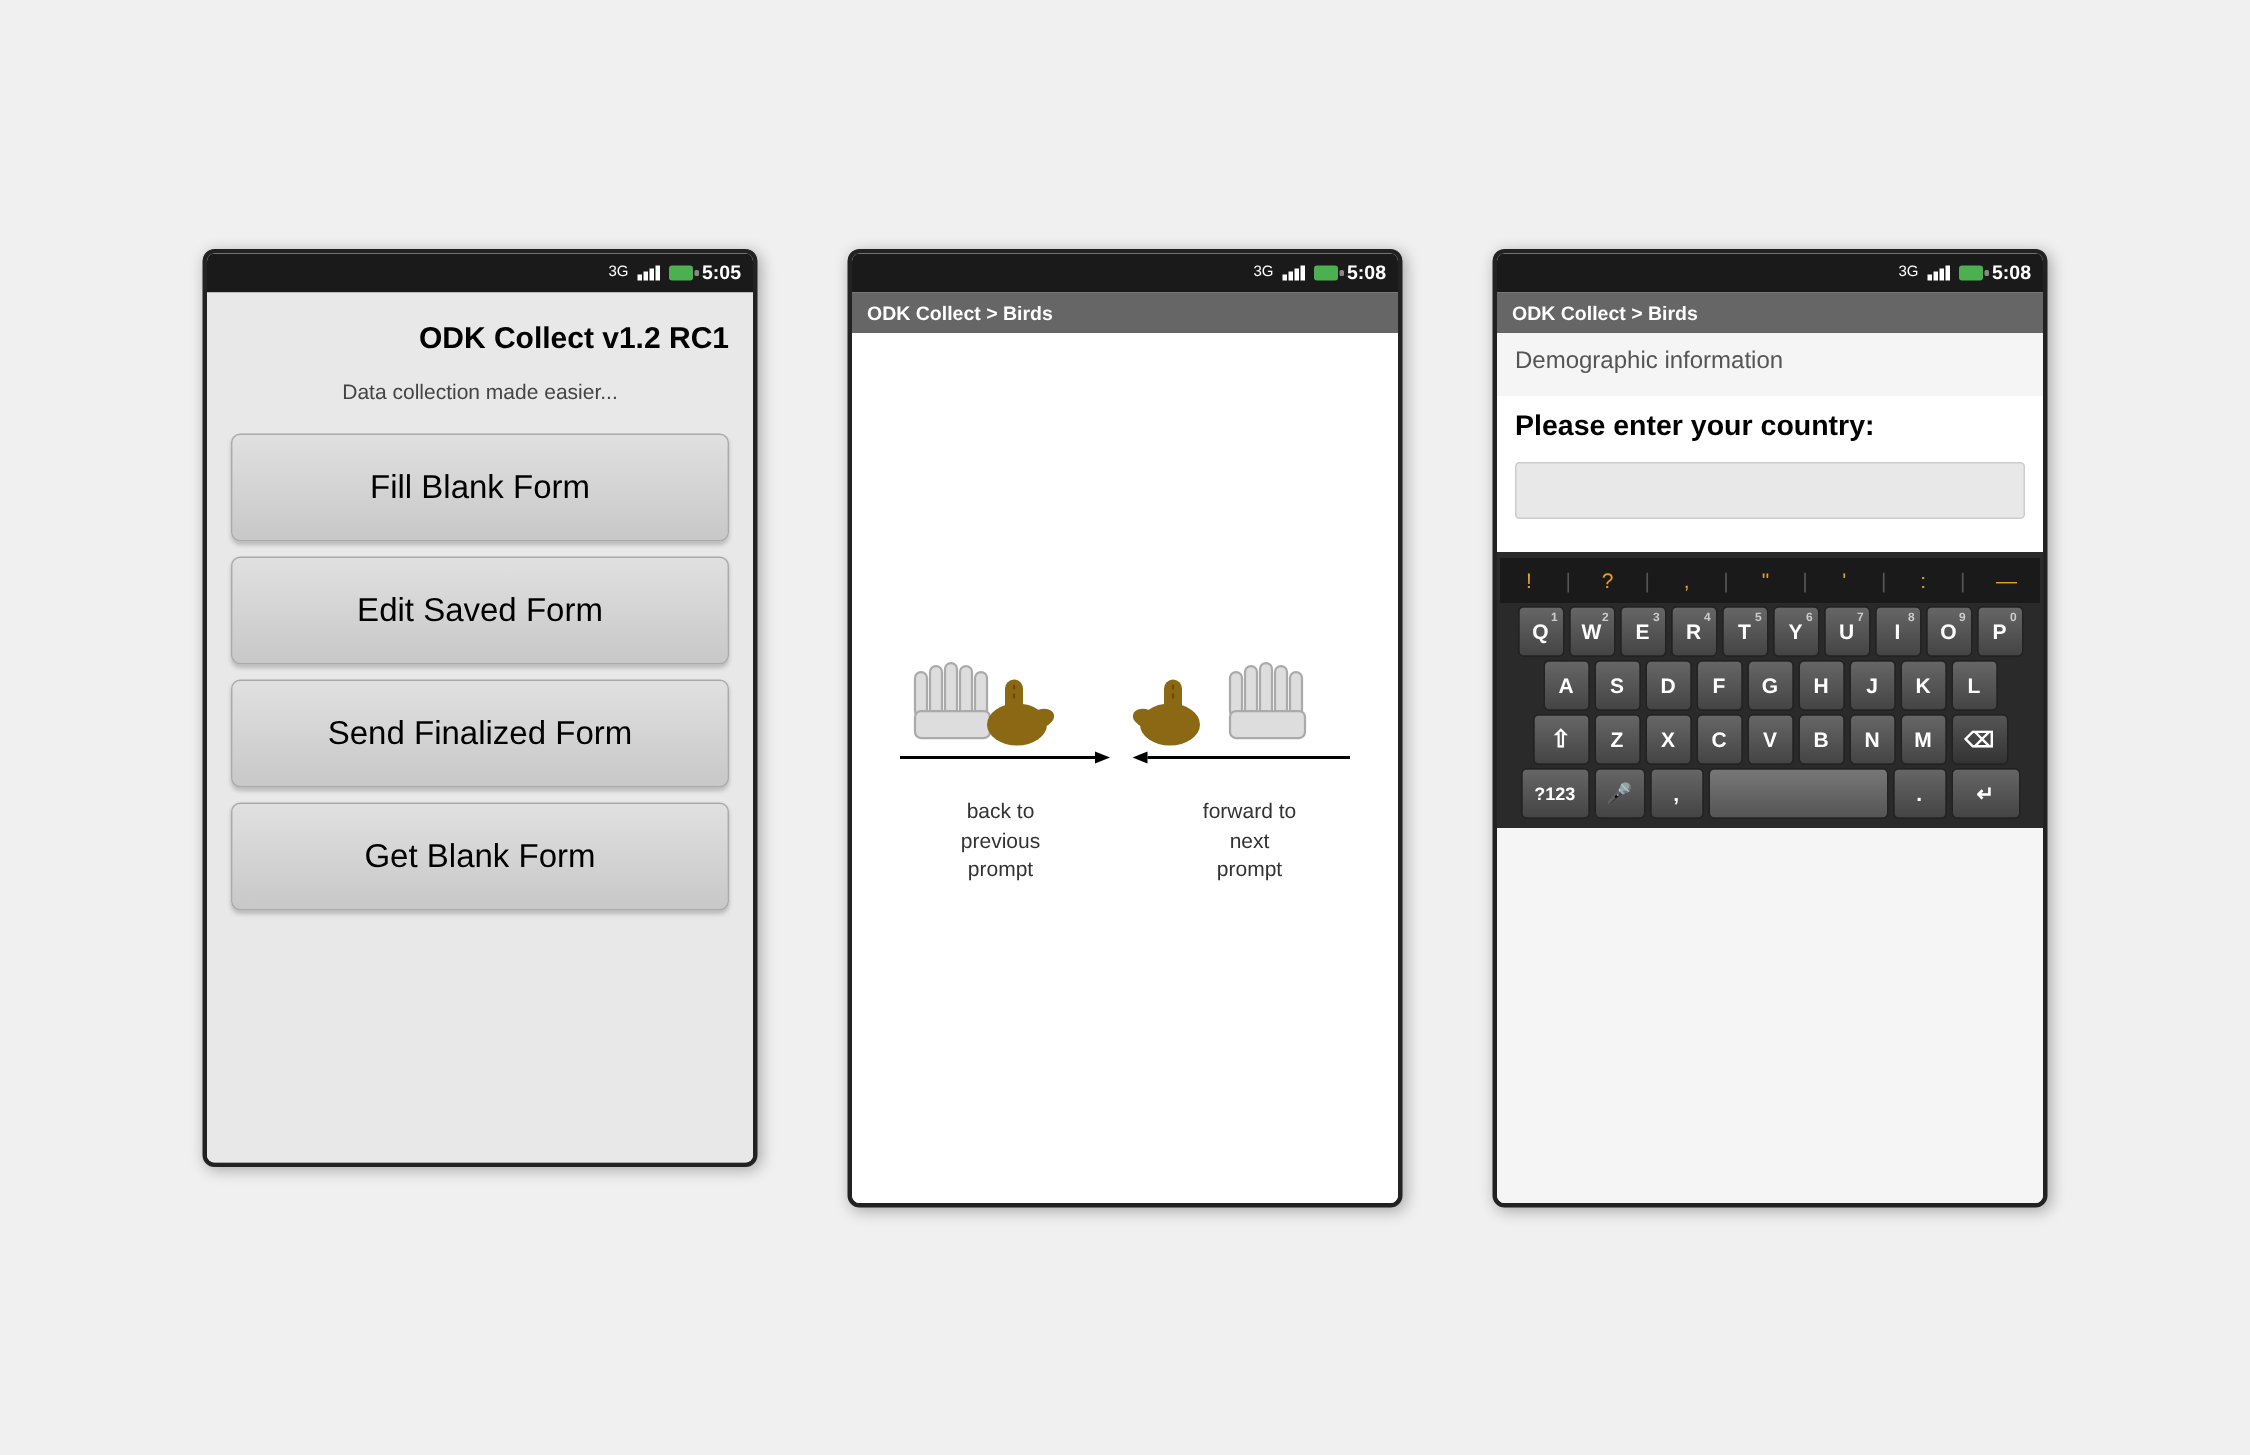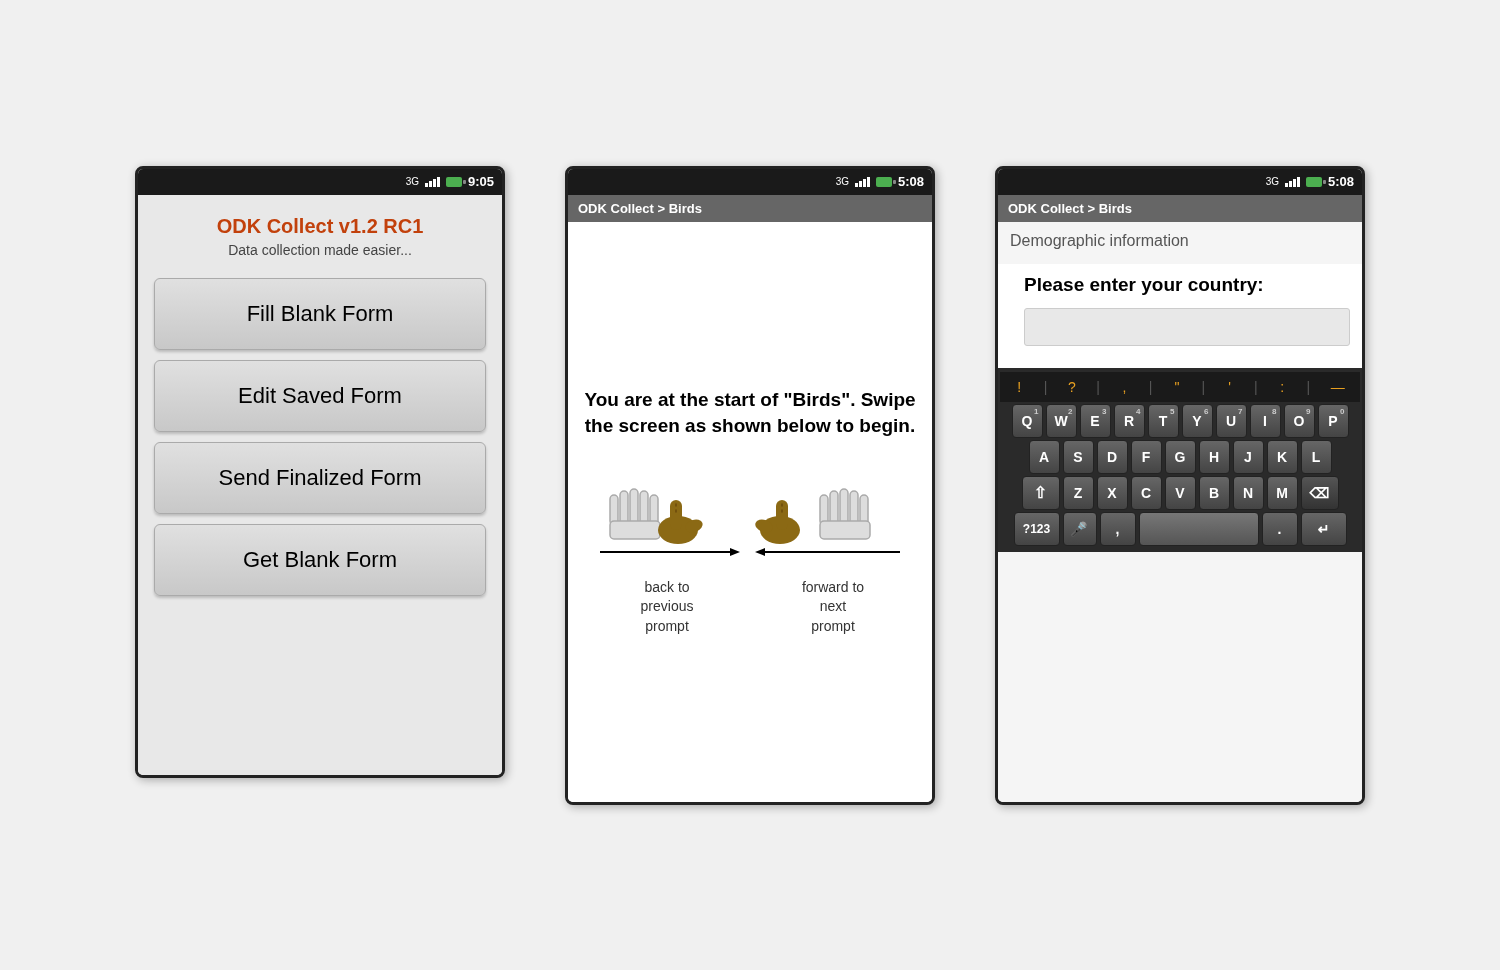--- a/index.html
+++ b/index.html
@@ -82,25 +82,25 @@
       font-size: 13px;
       font-weight: bold;
     }
     
     .screen1-content {
       background: #e8e8e8;
       padding: 20px 16px;
       min-height: 580px;
     }
     .app-title {
-      text-align: center;
+      text-align: right;
       font-size: 20px;
       font-weight: bold;
-      color: #c2410c;
-      margin-bottom: 4px;
+      color: #000000;
+      margin-bottom: 15px;
     }
     .app-subtitle {
       text-align: center;
       font-size: 14px;
       color: #444;
       margin-bottom: 20px;
     }
     .menu-button {
       display: block;
       width: 100%;
@@ -279,21 +279,21 @@
   <div class="phone-frame">
     <div class="status-bar">
       <span class="net-3g">3G</span>
       <div class="signal-icon">
         <div class="signal-bar" style="height:4px;"></div>
         <div class="signal-bar" style="height:6px;"></div>
         <div class="signal-bar" style="height:8px;"></div>
         <div class="signal-bar" style="height:10px;"></div>
       </div>
       <div class="battery-icon"></div>
-      <span class="time-display">9:05</span>
+      <span class="time-display">5:05</span>
     </div>
     <div class="screen1-content">
       <div class="app-title">ODK Collect v1.2 RC1</div>
       <div class="app-subtitle">Data collection made easier...</div>
       <button class="menu-button">Fill Blank Form</button>
       <button class="menu-button">Edit Saved Form</button>
       <button class="menu-button">Send Finalized Form</button>
       <button class="menu-button">Get Blank Form</button>
     </div>
   </div>
@@ -305,21 +305,20 @@
         <div class="signal-bar" style="height:4px;"></div>
         <div class="signal-bar" style="height:6px;"></div>
         <div class="signal-bar" style="height:8px;"></div>
         <div class="signal-bar" style="height:10px;"></div>
       </div>
       <div class="battery-icon"></div>
       <span class="time-display">5:08</span>
     </div>
     <div class="title-bar">ODK Collect &gt; Birds</div>
     <div class="screen2-content">
-      <div class="swipe-text">You are at the start of "Birds". Swipe the screen as shown below to begin.</div>
 
       <svg width="320" height="90" viewBox="0 0 320 90">
 
         <g transform="translate(10, 5)" fill="none" stroke="#aaa" stroke-width="1.5">
 
           <rect x="10" y="10" width="8" height="30" rx="4" fill="#ddd" stroke="#aaa"></rect>
           <rect x="20" y="6" width="8" height="34" rx="4" fill="#ddd" stroke="#aaa"></rect>
           <rect x="30" y="4" width="8" height="36" rx="4" fill="#ddd" stroke="#aaa"></rect>
           <rect x="40" y="6" width="8" height="34" rx="4" fill="#ddd" stroke="#aaa"></rect>
           <rect x="50" y="10" width="8" height="30" rx="4" fill="#ddd" stroke="#aaa"></rect>
@@ -385,21 +384,21 @@
         <div class="signal-bar" style="height:6px;"></div>
         <div class="signal-bar" style="height:8px;"></div>
         <div class="signal-bar" style="height:10px;"></div>
       </div>
       <div class="battery-icon"></div>
       <span class="time-display">5:08</span>
     </div>
     <div class="title-bar">ODK Collect &gt; Birds</div>
     <div class="screen3-content">
       <div class="form-section-label">Demographic information</div>
-      <div style="background:#fff; margin-top:4px; padding-bottom:8px;padding-left:14px;">
+      <div style="background:#fff; margin-top:4px; padding-bottom:8px;">
         <div class="form-question">Please enter your country:</div>
         <div class="form-input-empty"></div>
       </div>
 
       <div class="keyboard">
 
         <div class="keyboard-special-row">
           <span class="key-special">!</span>
           <span class="key-divider">|</span>
           <span class="key-special">?</span>

